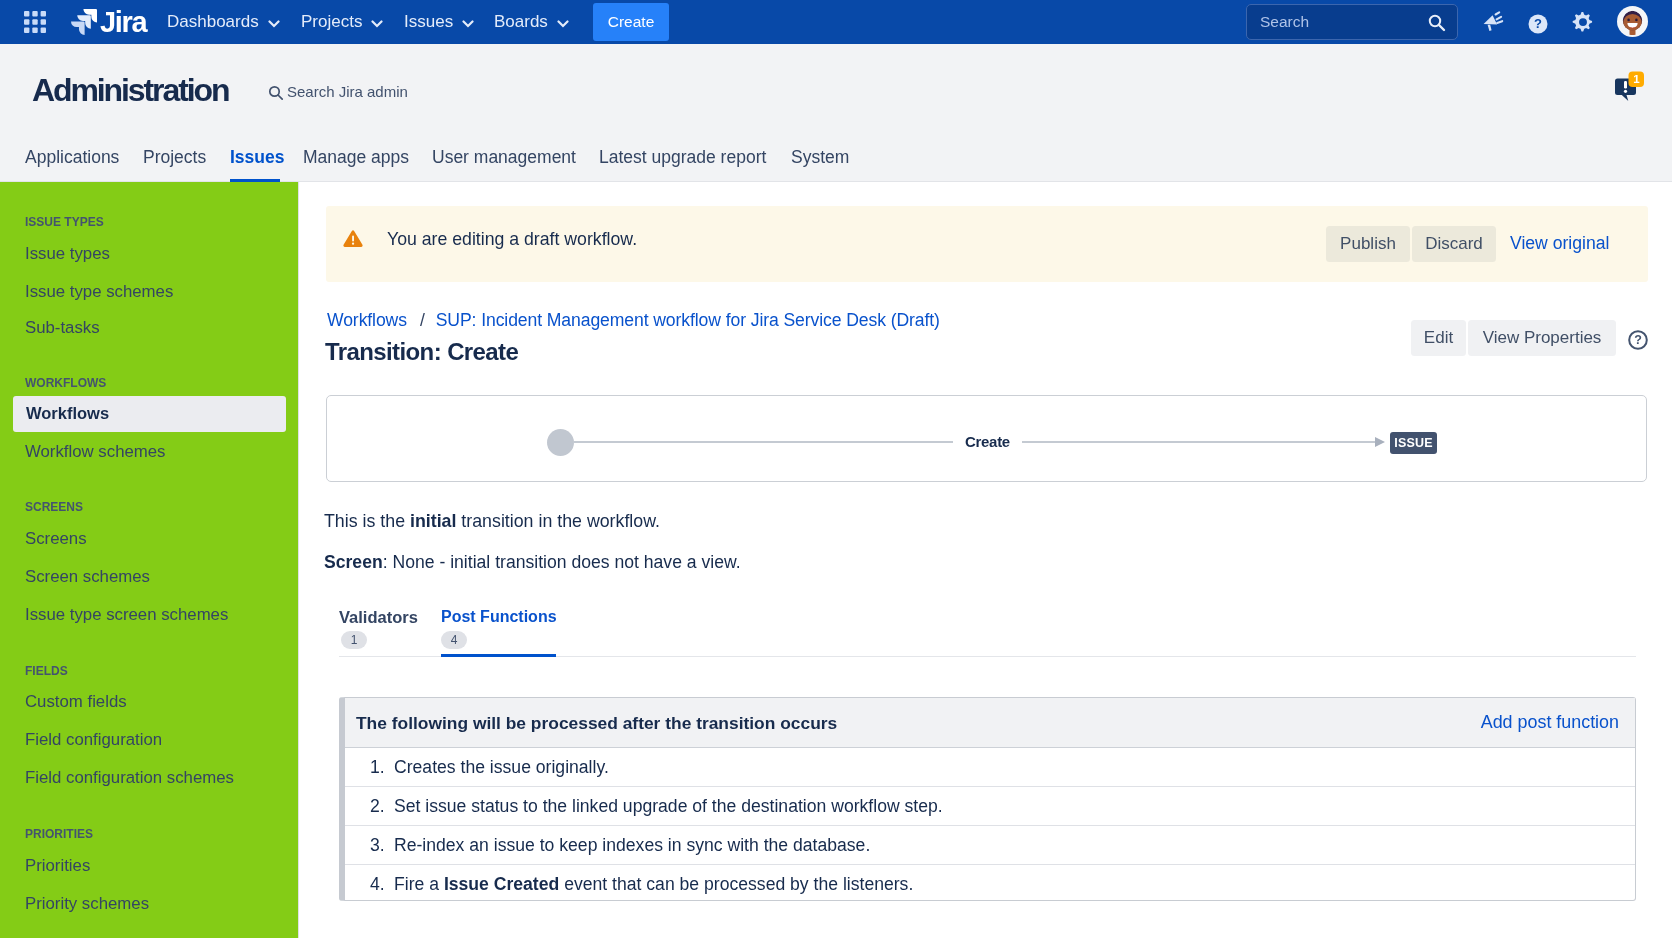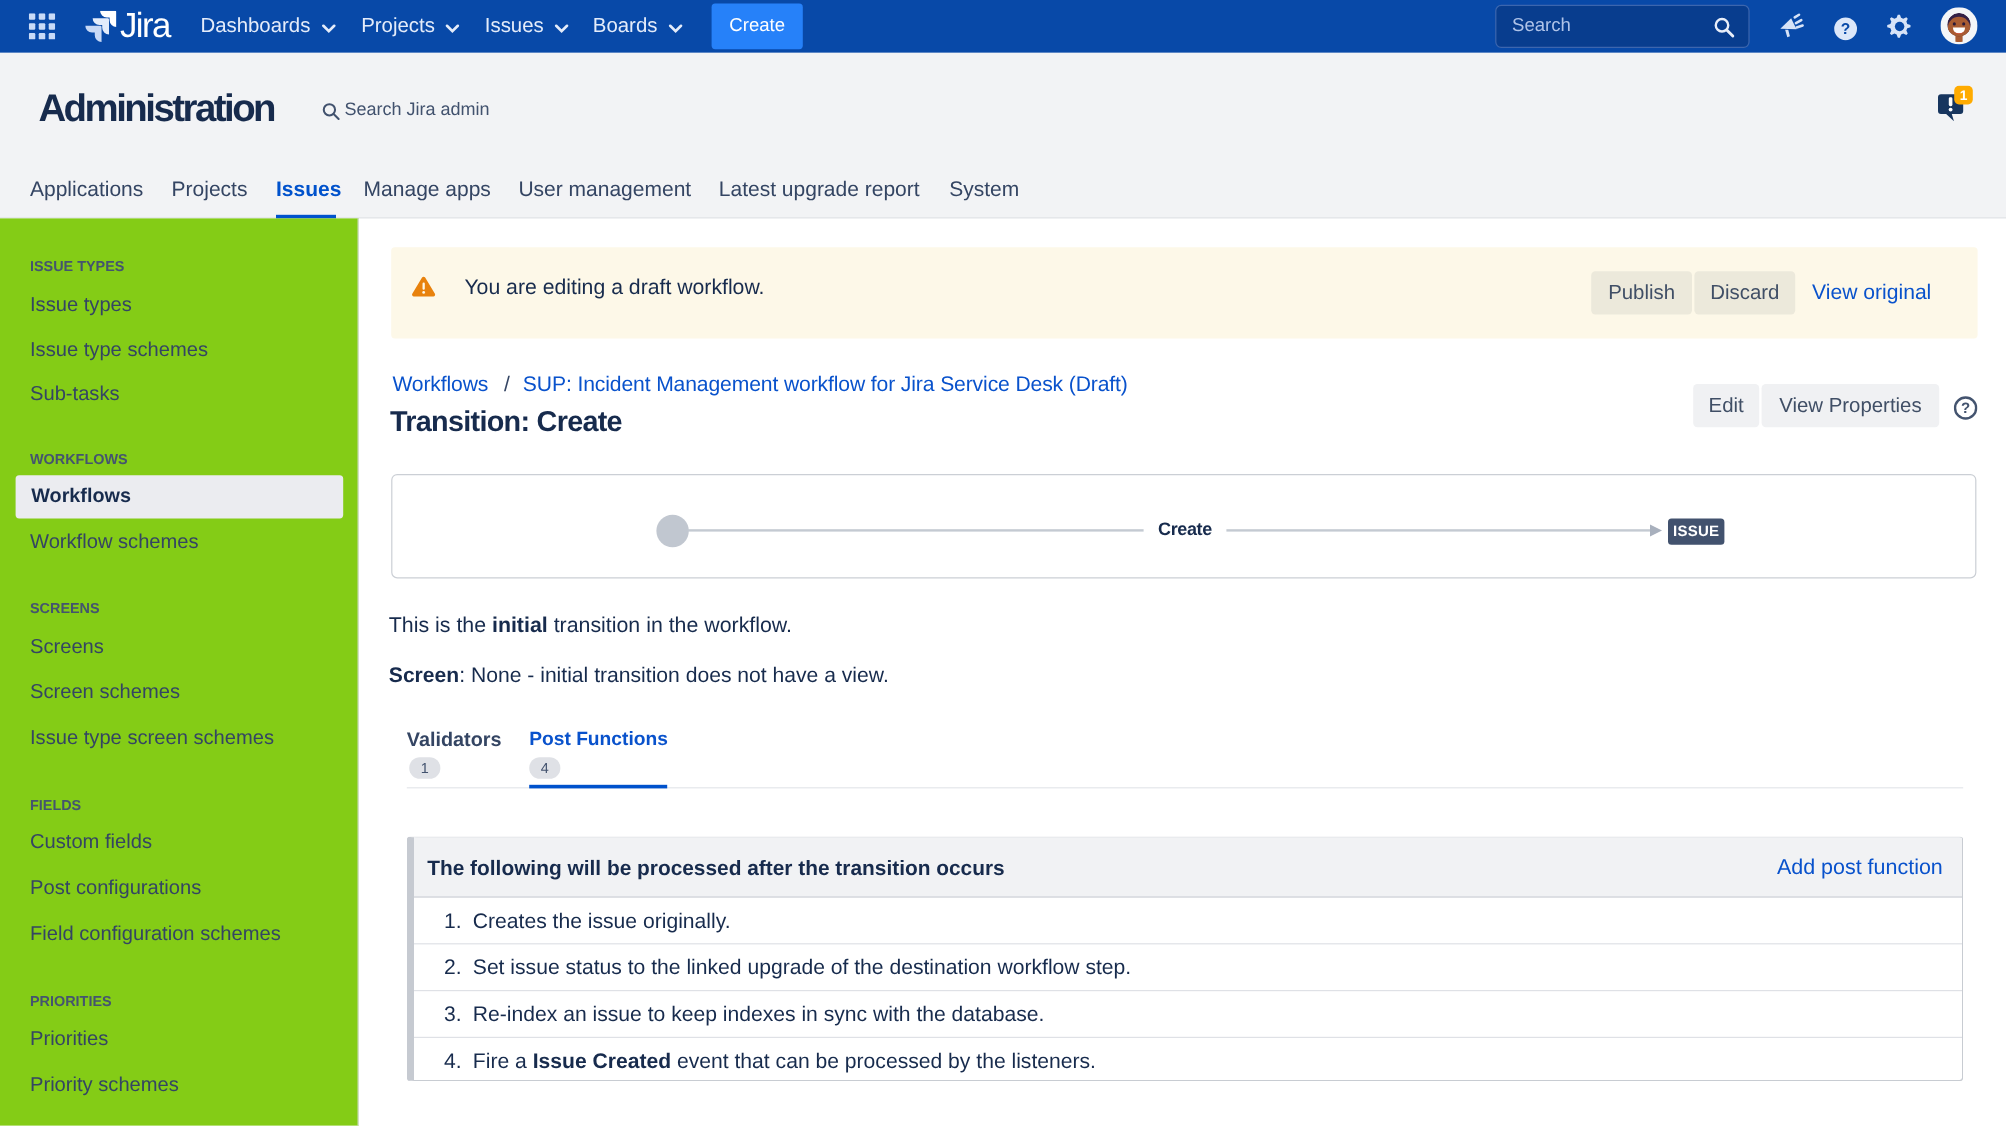--- a/index.html
+++ b/index.html
@@ -6,21 +6,21 @@
 html,body { width:1672px; height:938px; font-family:"Liberation Sans",sans-serif; color:#172B4D; background:#fff; overflow:hidden; }
 svg { display:block; }
 
 
 #topnav { position:absolute; left:0; top:0; width:1672px; height:44px; background:#0849A8; }
 .navitem { position:absolute; top:0; height:44px; line-height:44px; color:#E4ECFA; font-size:17px; font-weight:400; }
 .chev { display:inline-block; margin-left:9px; position:relative; top:1px; }
 #createbtn { position:absolute; left:593px; top:3px; width:76px; height:38px; background:#2681F9; border-radius:3px; color:#fff; font-size:15.5px; font-weight:500; text-align:center; line-height:38px; }
 #navsearch { position:absolute; left:1246px; top:4px; width:212px; height:36px; background:#083D8E; border:1px solid #3C66AE; border-radius:5px; }
 #navsearch span { position:absolute; left:13px; top:8px; font-size:15.5px; color:#AFC3E8; }
-#jiratext { position:absolute; left:100px; top:0; height:44px; line-height:45px; color:#fff; font-size:29px; font-weight:400; letter-spacing:-1.3px; }
+#jiratext { position:absolute; left:100px; top:0; height:44px; line-height:45px; color:#fff; font-size:29px; font-weight:700; letter-spacing:-1.3px; }
 .topicon { position:absolute; top:0; }
 
 
 #header { position:absolute; left:0; top:44px; width:1672px; height:138px; background:#F2F3F5; border-bottom:1px solid #E2E4E8; }
 #header h1 { position:absolute; left:32px; top:28px; font-size:32px; font-weight:700; color:#172B4D; letter-spacing:-2.1px; }
 #adminsearch { position:absolute; left:287px; top:39px; font-size:15px; color:#42526E; }
 .htab { position:absolute; top:103px; font-size:17.5px; color:#344563; }
 #tab-issues { color:#0052CC; font-weight:600; }
 #tabline { position:absolute; left:230px; top:135px; width:50px; height:3px; background:#0052CC; }
 
@@ -184,21 +184,21 @@
   <div id="selitem">
       <span>Workflows</span>
     </div>
   <span class="sitem" style="top:260px;">Workflow schemes</span>
   <span class="shead" style="top:318px;">SCREENS</span>
   <span class="sitem" style="top:347px;">Screens</span>
   <span class="sitem" style="top:385px;">Screen schemes</span>
   <span class="sitem" style="top:423px;">Issue type screen schemes</span>
   <span class="shead" style="top:482px;">FIELDS</span>
   <span class="sitem" style="top:510px;">Custom fields</span>
-  <span class="sitem" style="top:548px;">Post configurations</span>
+  <span class="sitem" style="top:548px;">Field configuration</span>
   <span class="sitem" style="top:586px;">Field configuration schemes</span>
   <span class="shead" style="top:645px;">PRIORITIES</span>
   <span class="sitem" style="top:674px;">Priorities</span>
   <span class="sitem" style="top:712px;">Priority schemes</span>
 </div>
 
 <div id="banner">
   <svg style="position:absolute;left:17px;top:24px;" width="20" height="18" viewBox="0 0 20 18">
       <path d="M8.7 1.2 a1.6 1.6 0 0 1 2.6 0 l8 13.4 a1.5 1.5 0 0 1 -1.3 2.4 h-16 a1.5 1.5 0 0 1 -1.3-2.4 Z" fill="#E8820D"></path>
       <rect x="9.1" y="5.5" width="1.9" height="6" rx="0.9" fill="#FDF8E8"></rect>

